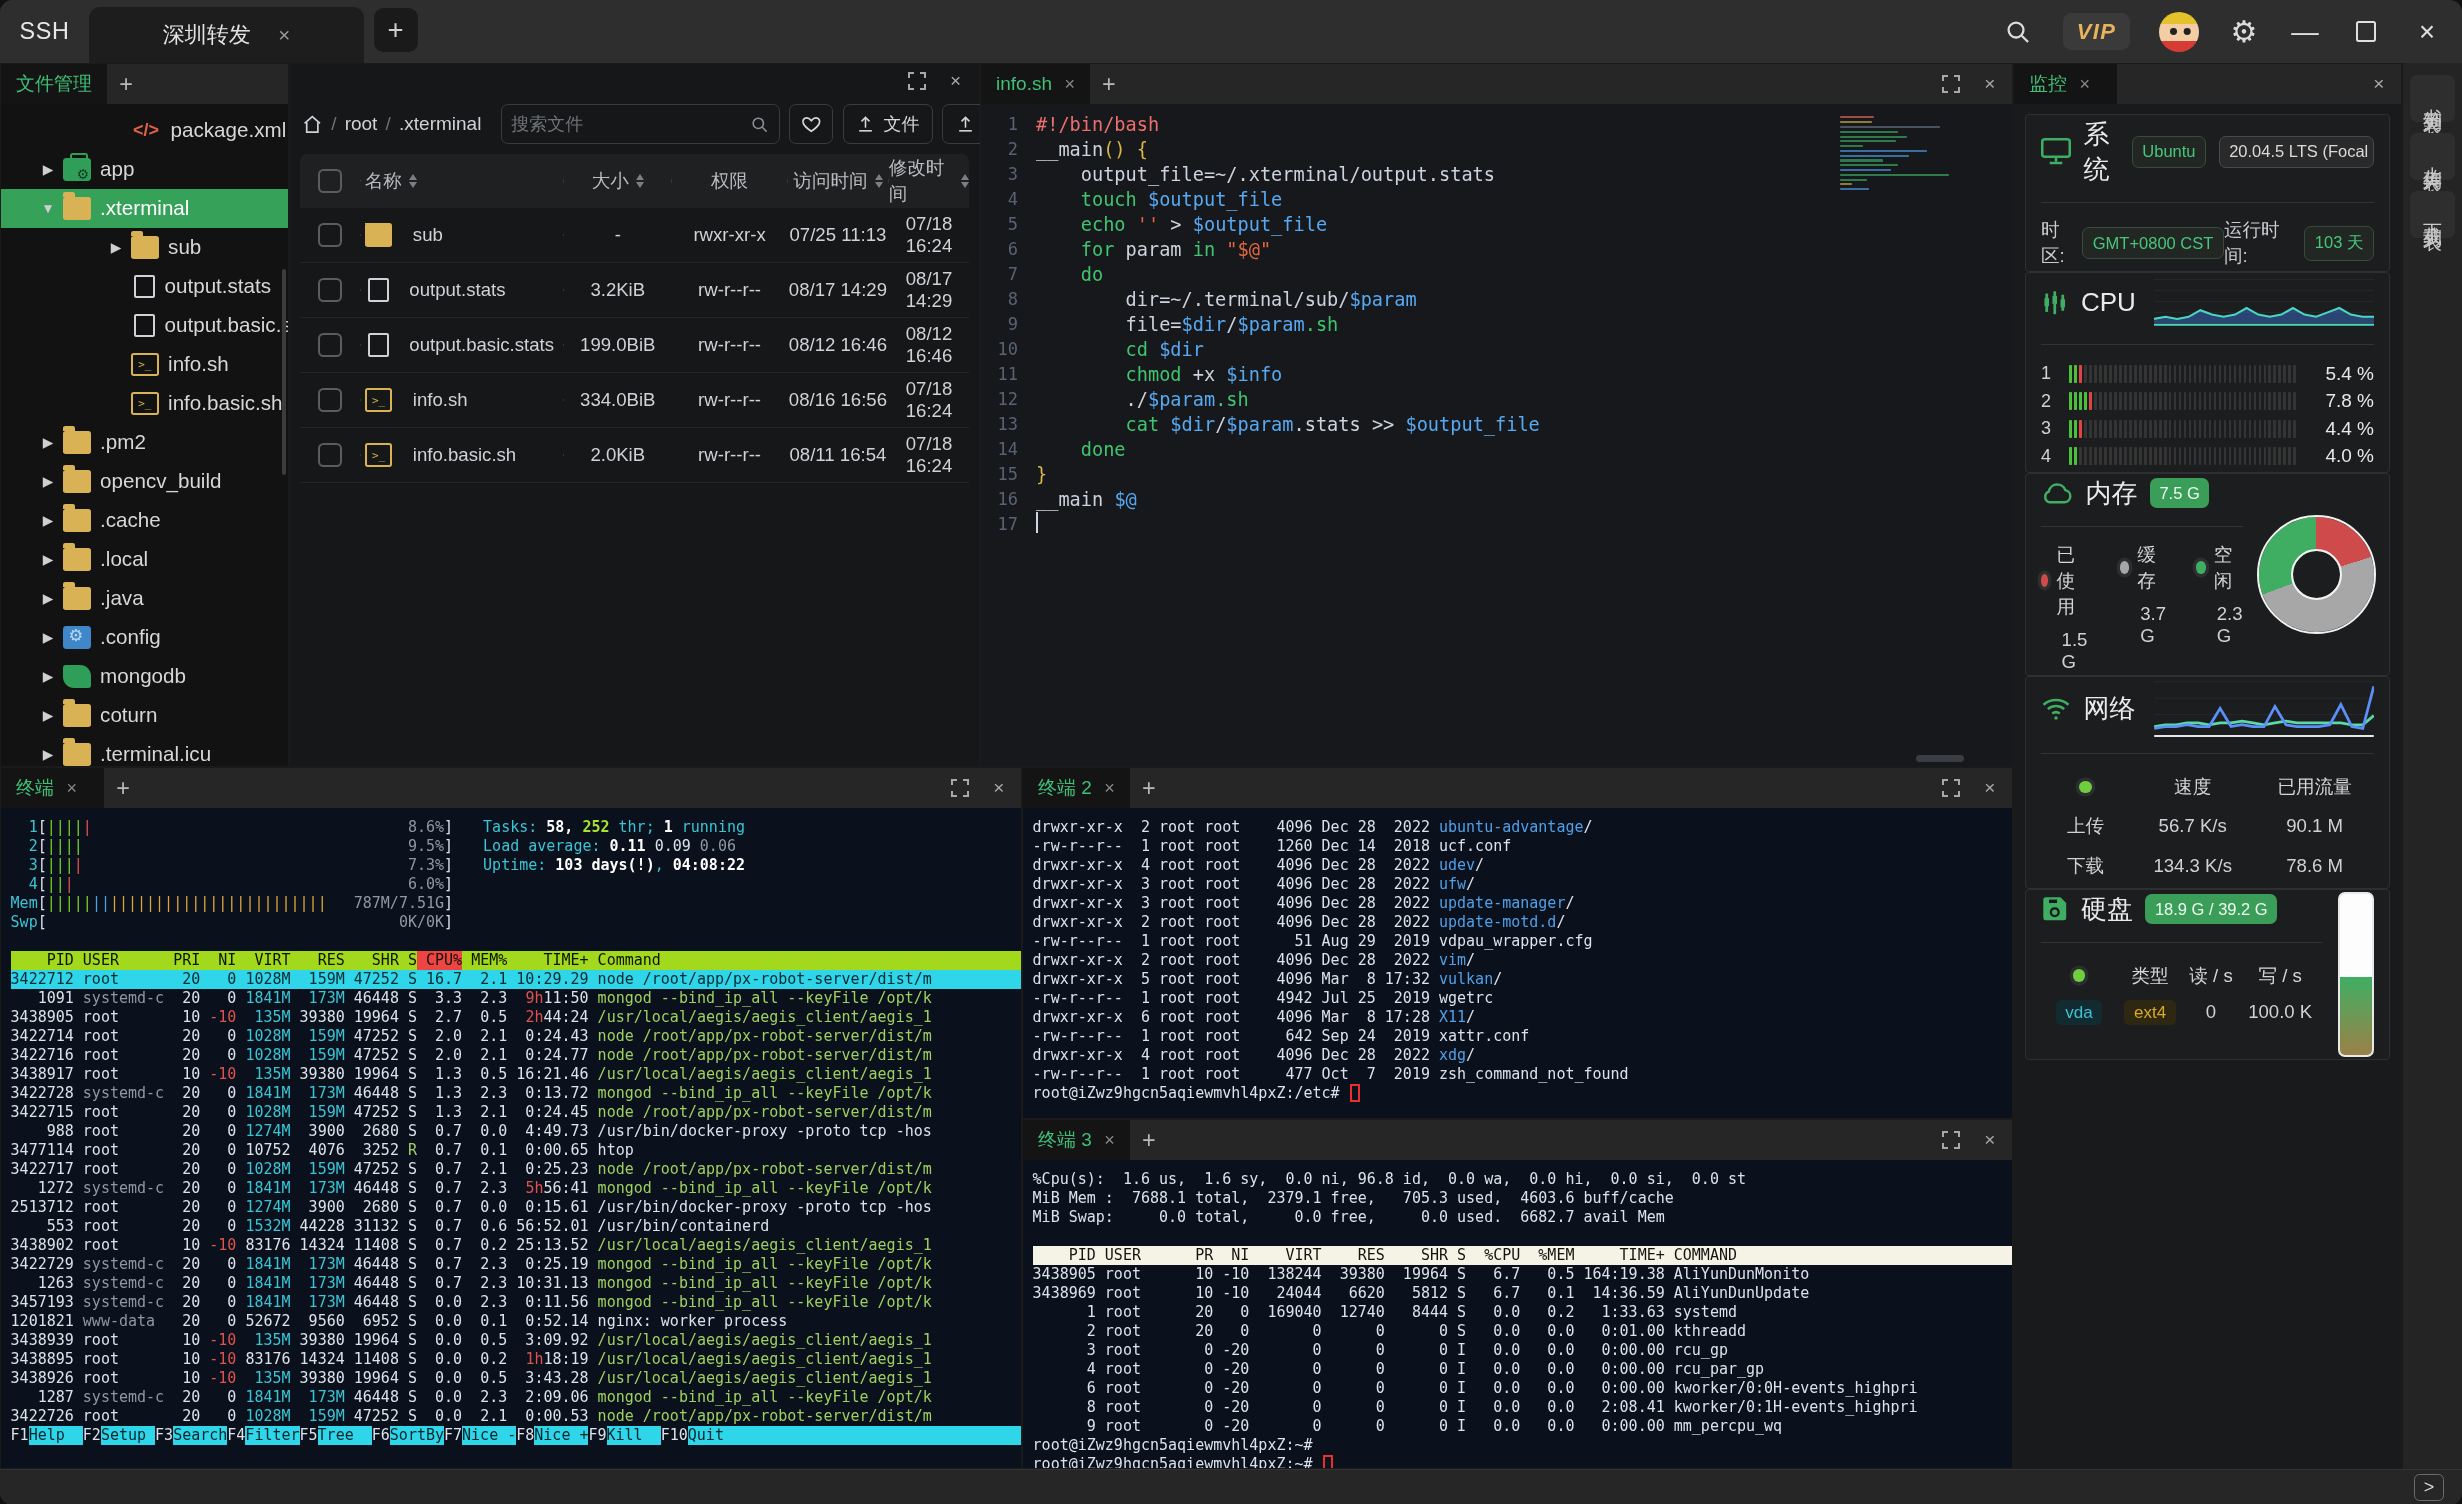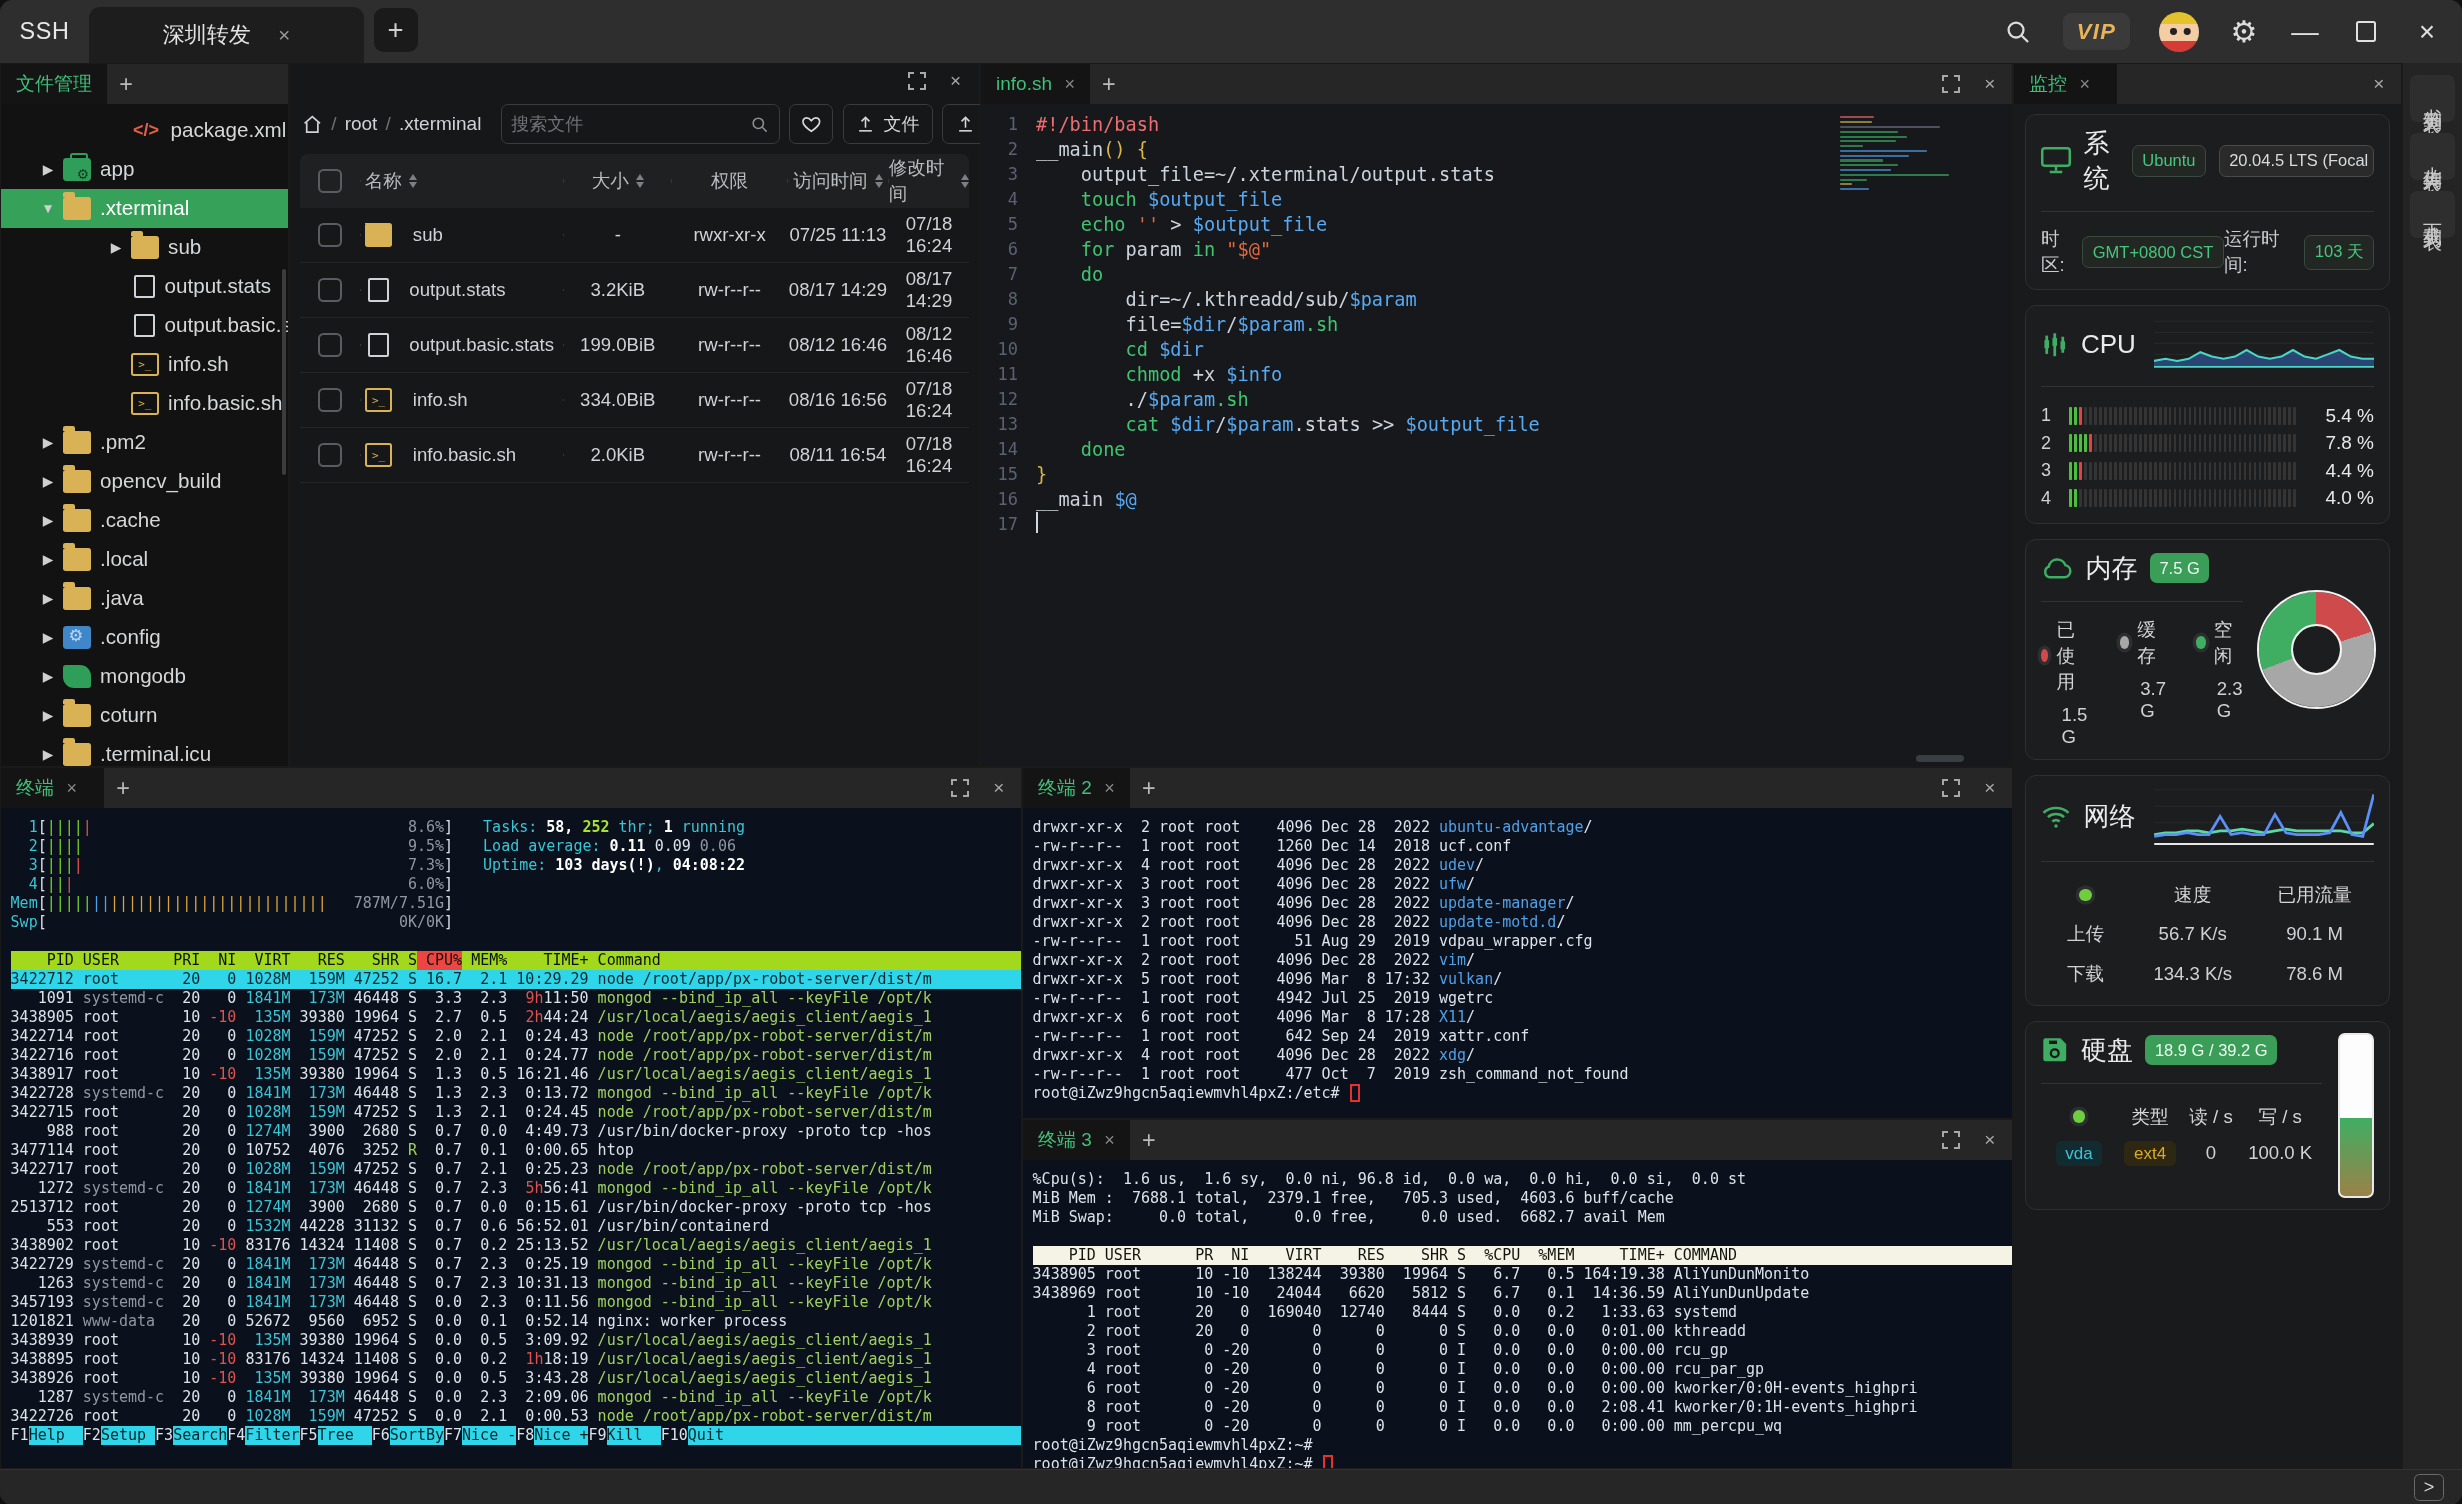--- a/index.html
+++ b/index.html
@@ -107,21 +107,21 @@
   .inv span{color:#15150f}
   .meter-int{display:inline-flex;width:44ch;justify-content:space-between}
   .fbar{display:flex;height:19px;margin-top:0}
   .fk{color:#dce2ea}
   .fbtn{background:#2fd5e8;color:#05262c;width:6ch;white-space:pre}
   .fbtn.grow{flex:1}
   .cursorblk{display:inline-block;width:9.6px;height:18px;border:2.1px solid #e8312e;margin-left:1.4px;vertical-align:-2.7px}
   
   .monitor-panel{width:389px;background:#191a1b;border:0.7px solid #1a1a1a;display:flex;flex-direction:column}
   .mon-body{flex:1;overflow:hidden;padding:9.6px 11px}
-  .card{background:#1c1d1e;border:0.7px solid #2e2f31;border-radius:11px;margin-bottom:15px;padding:11px 15px}
+  .card{background:#1c1d1e;border:0.7px solid #2e2f31;border-radius:4px;padding:2px 15px}
   .card-title{display:flex;align-items:center;gap:12.4px}
   .card-title h3{color:#e8eaec;font-size:26px;font-weight:normal}
   .mbadge{border-radius:6.9px;font-size:16.5px;padding:5.5px 9.6px;white-space:nowrap}
   .badge-dk{background:#232724;border:0.7px solid #3a4a3f;color:#45c77b}
   .badge-lt{background:#2a2a2a;border:0.7px solid #4a4a4a;color:#d8dadc;max-width:161px;overflow:hidden}
   .badge-gn{background:#3a9e58;color:#eefbf2}
   .divider{height:0.7px;background:#323334;margin:15px 0}
   .kvrow{display:flex;align-items:center;gap:9.6px;color:#c9ccd0;font-size:18.6px}
   .mon-ico{color:#3fae63;flex:0 0 auto}
   .core-row{display:flex;align-items:center;height:27.5px;gap:9.6px}
@@ -517,21 +517,21 @@
           </div>
           <div class="ed-body">
             <div id="code-lines">
                 <div class="cl"><span class="ln">1</span><span class="e-r">#!/bin/bash</span></div>
                 <div class="cl"><span class="ln">2</span><span class="e-f">__main</span><span class="e-y">() {</span></div>
                 <div class="cl"><span class="ln">3</span><span class="e-f">    output_file=~/.xterminal/output.stats</span></div>
                 <div class="cl"><span class="ln">4</span><span class="e-f">    </span><span class="e-g">touch</span><span class="e-f"> </span><span class="e-b">$output_file</span></div>
                 <div class="cl"><span class="ln">5</span><span class="e-f">    </span><span class="e-g">echo</span><span class="e-f"> </span><span class="e-o">''</span><span class="e-f"> &gt; </span><span class="e-b">$output_file</span></div>
                 <div class="cl"><span class="ln">6</span><span class="e-f">    </span><span class="e-g">for</span><span class="e-f"> param </span><span class="e-g">in</span><span class="e-f"> </span><span class="e-o">"$@"</span></div>
                 <div class="cl"><span class="ln">7</span><span class="e-f">    </span><span class="e-g">do</span></div>
-                <div class="cl"><span class="ln">8</span><span class="e-f">        dir=~/.kthreadd/sub/</span><span class="e-b">$param</span></div>
+                <div class="cl"><span class="ln">8</span><span class="e-f">        dir=~/.terminal/sub/</span><span class="e-b">$param</span></div>
                 <div class="cl"><span class="ln">9</span><span class="e-f">        file=</span><span class="e-b">$dir</span><span class="e-f">/</span><span class="e-b">$param</span><span class="e-g">.sh</span></div>
                 <div class="cl"><span class="ln">10</span><span class="e-f">        </span><span class="e-g">cd</span><span class="e-f"> </span><span class="e-b">$dir</span></div>
                 <div class="cl"><span class="ln">11</span><span class="e-f">        </span><span class="e-g">chmod</span><span class="e-f"> +x </span><span class="e-b">$info</span></div>
                 <div class="cl"><span class="ln">12</span><span class="e-f">        ./</span><span class="e-b">$param</span><span class="e-g">.sh</span></div>
                 <div class="cl"><span class="ln">13</span><span class="e-f">        </span><span class="e-g">cat</span><span class="e-f"> </span><span class="e-b">$dir</span><span class="e-f">/</span><span class="e-b">$param</span><span class="e-f">.stats &gt;&gt; </span><span class="e-b">$output_file</span></div>
                 <div class="cl"><span class="ln">14</span><span class="e-f">    </span><span class="e-g">done</span></div>
                 <div class="cl"><span class="ln">15</span><span class="e-y">}</span></div>
                 <div class="cl"><span class="ln">16</span><span class="e-f">__main </span><span class="e-b">$@</span></div>
                 <div class="cl"><span class="ln">17</span><span class="e-f"></span><span class="caret"></span></div>
               </div>

